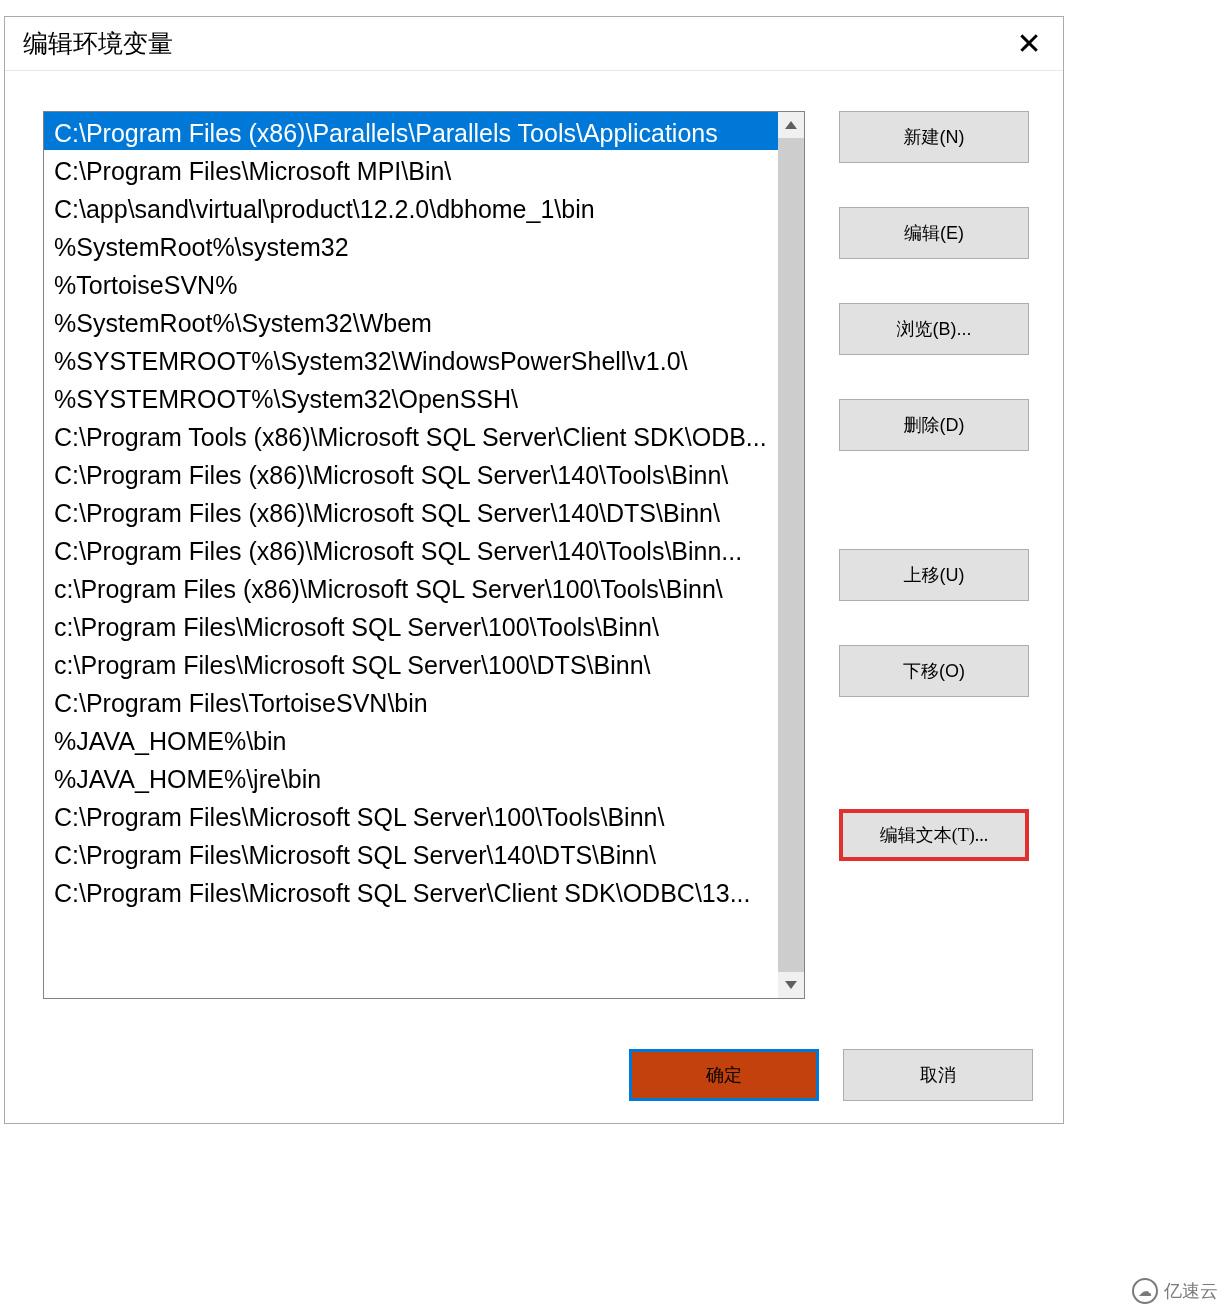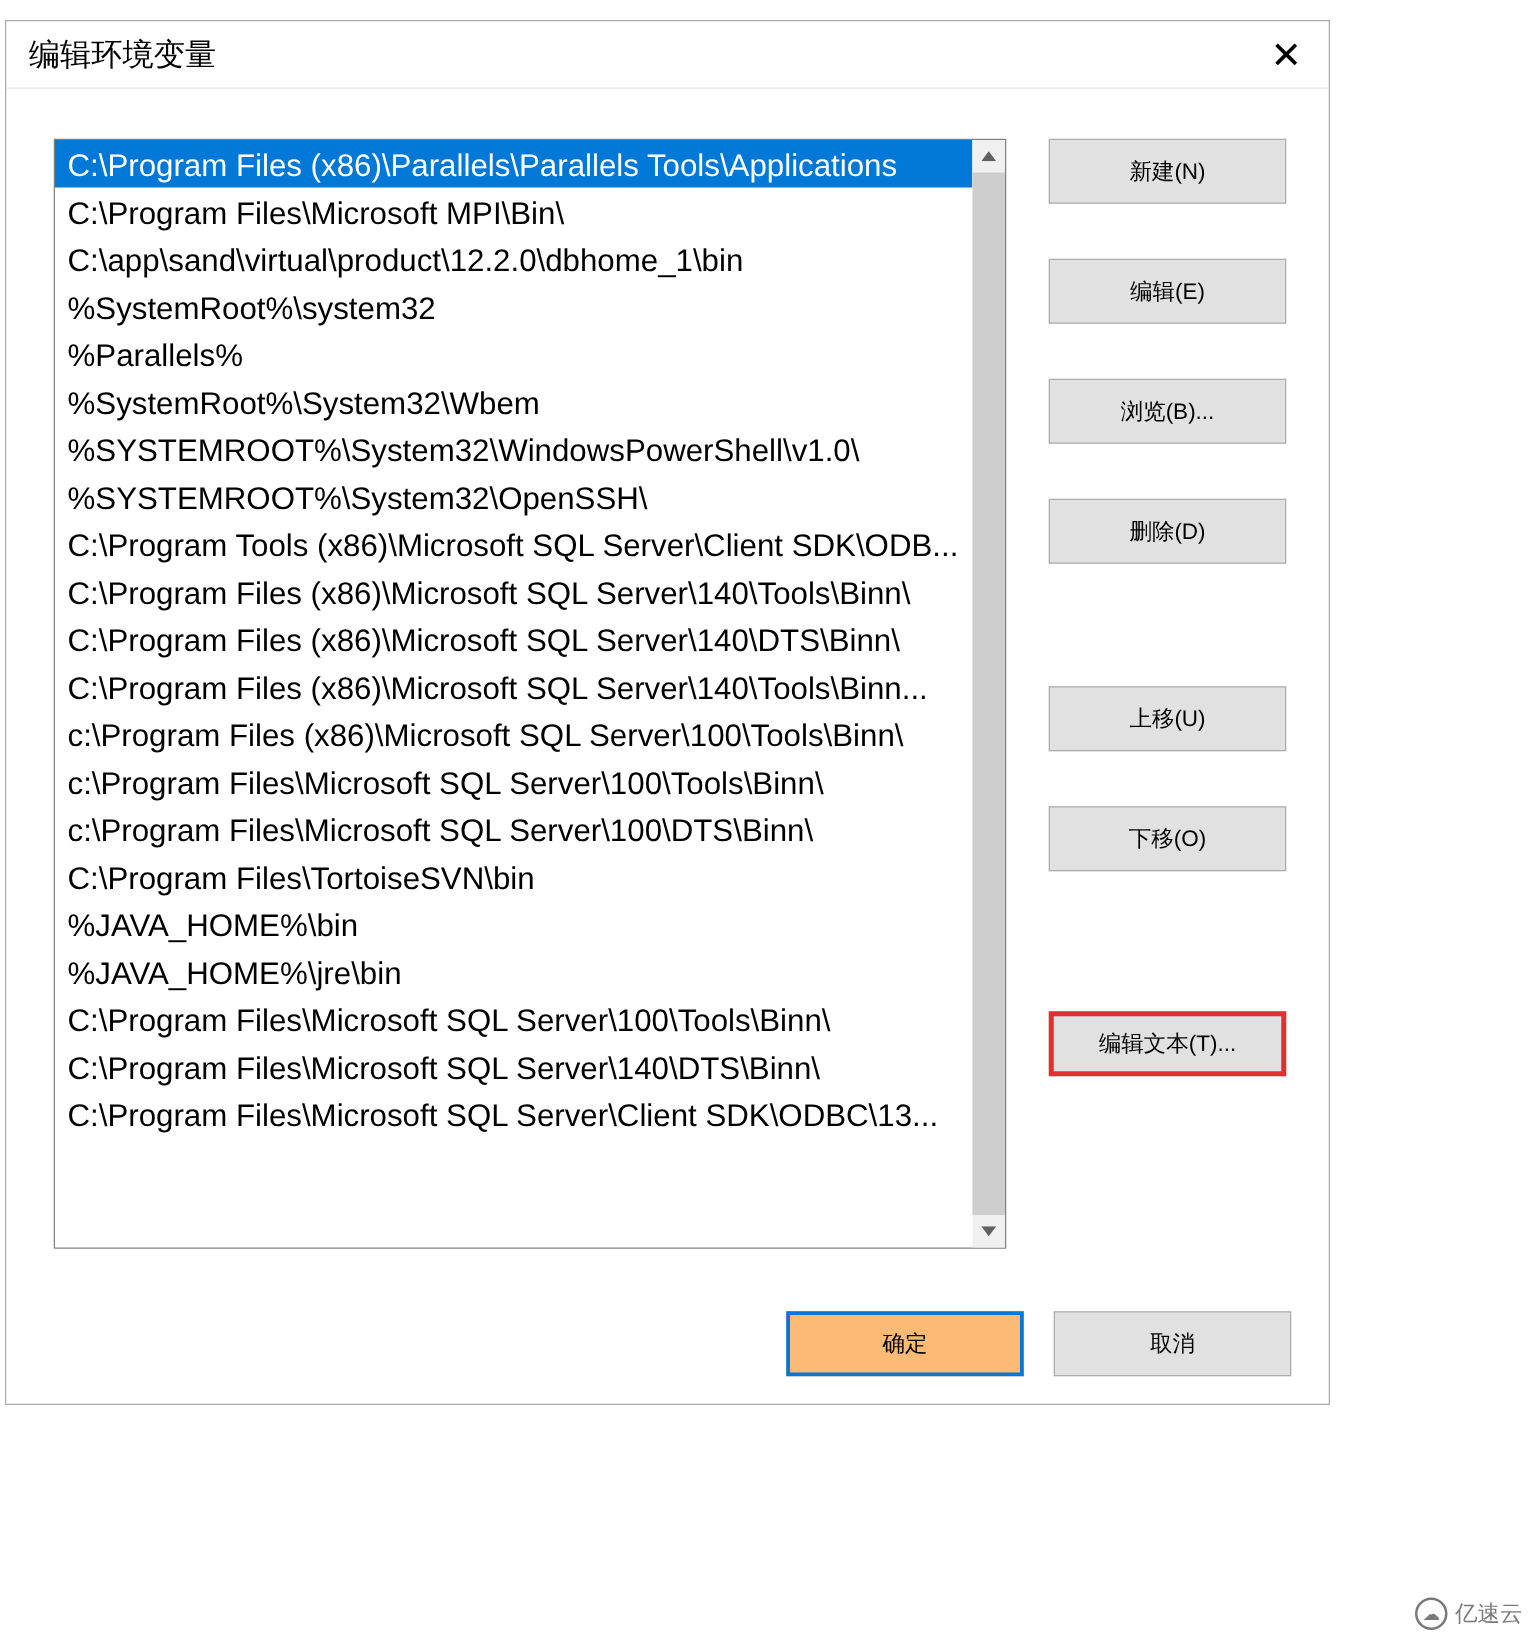--- a/index.html
+++ b/index.html
@@ -98,35 +98,36 @@
     background: #e1e1e1;
     font-size: 18px;
     display: flex;
     align-items: center;
     justify-content: center;
     cursor: default;
     font-family: inherit;
   }
   .btn.highlight {
     border: 4px solid #e03030;
+    font-family: Liberation Serif, serif;
   }
   .gap-small { height: 24px; }
   .gap-big   { height: 78px; }
   .gap-huge  { height: 92px; }
   .footer {
     position: absolute;
     bottom: 22px;
     right: 30px;
     display: flex;
     gap: 24px;
   }
   .footer .btn { width: 190px; }
   .btn.primary {
     border: 3px solid #0078d7;
-    background: #fdba74;
+    background: #c2410c;
   }
   .watermark {
     position: fixed;
     right: 6px; bottom: 6px;
     font-size: 18px;
     color: #7a7a7a;
     display: flex; align-items: center; gap: 6px;
     background: rgba(255,255,255,0.9);
     padding: 4px 8px;
     border-radius: 20px;
@@ -148,21 +149,21 @@
     <span class="close-icon">✕</span>
   </div>
 
   <div class="body">
     <div class="list-wrap">
       <div class="list" id="path-list">
           <div class="row selected">C:\Program Files (x86)\Parallels\Parallels Tools\Applications</div>
           <div class="row">C:\Program Files\Microsoft MPI\Bin\</div>
           <div class="row">C:\app\sand\virtual\product\12.2.0\dbhome_1\bin</div>
           <div class="row">%SystemRoot%\system32</div>
-          <div class="row">%Parallels%</div>
+          <div class="row">%TortoiseSVN%</div>
           <div class="row">%SystemRoot%\System32\Wbem</div>
           <div class="row">%SYSTEMROOT%\System32\WindowsPowerShell\v1.0\</div>
           <div class="row">%SYSTEMROOT%\System32\OpenSSH\</div>
           <div class="row">C:\Program Tools (x86)\Microsoft SQL Server\Client SDK\ODB...</div>
           <div class="row">C:\Program Files (x86)\Microsoft SQL Server\140\Tools\Binn\</div>
           <div class="row">C:\Program Files (x86)\Microsoft SQL Server\140\DTS\Binn\</div>
           <div class="row">C:\Program Files (x86)\Microsoft SQL Server\140\Tools\Binn...</div>
           <div class="row">c:\Program Files (x86)\Microsoft SQL Server\100\Tools\Binn\</div>
           <div class="row">c:\Program Files\Microsoft SQL Server\100\Tools\Binn\</div>
           <div class="row">c:\Program Files\Microsoft SQL Server\100\DTS\Binn\</div>

